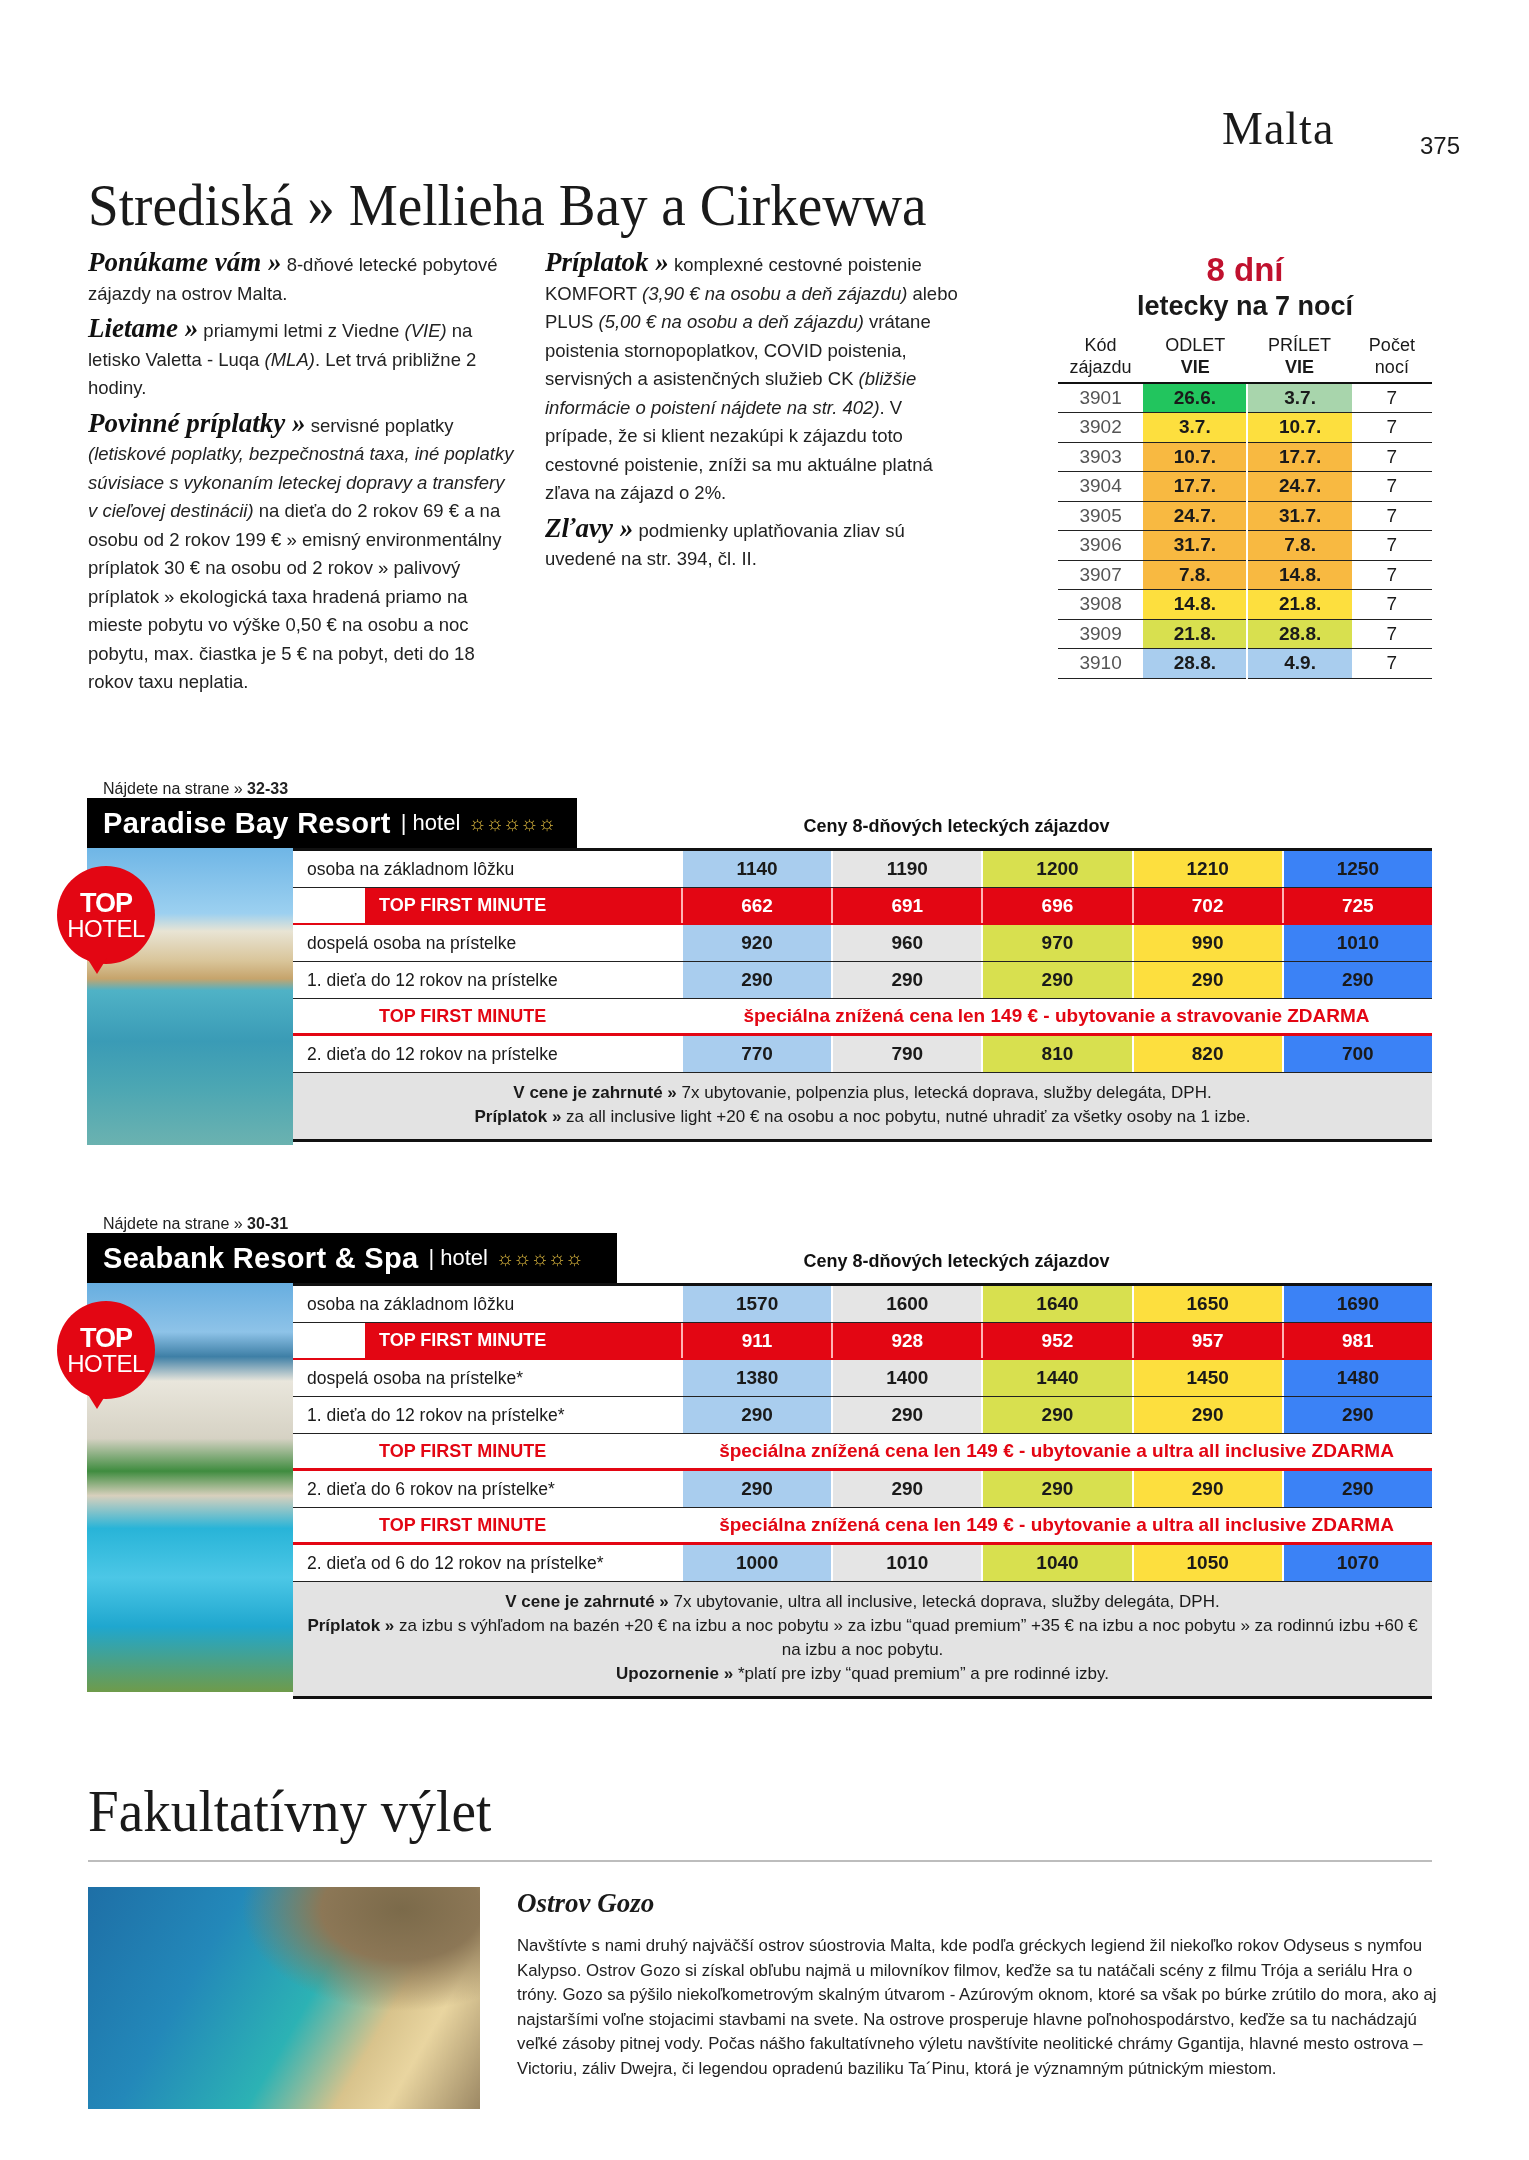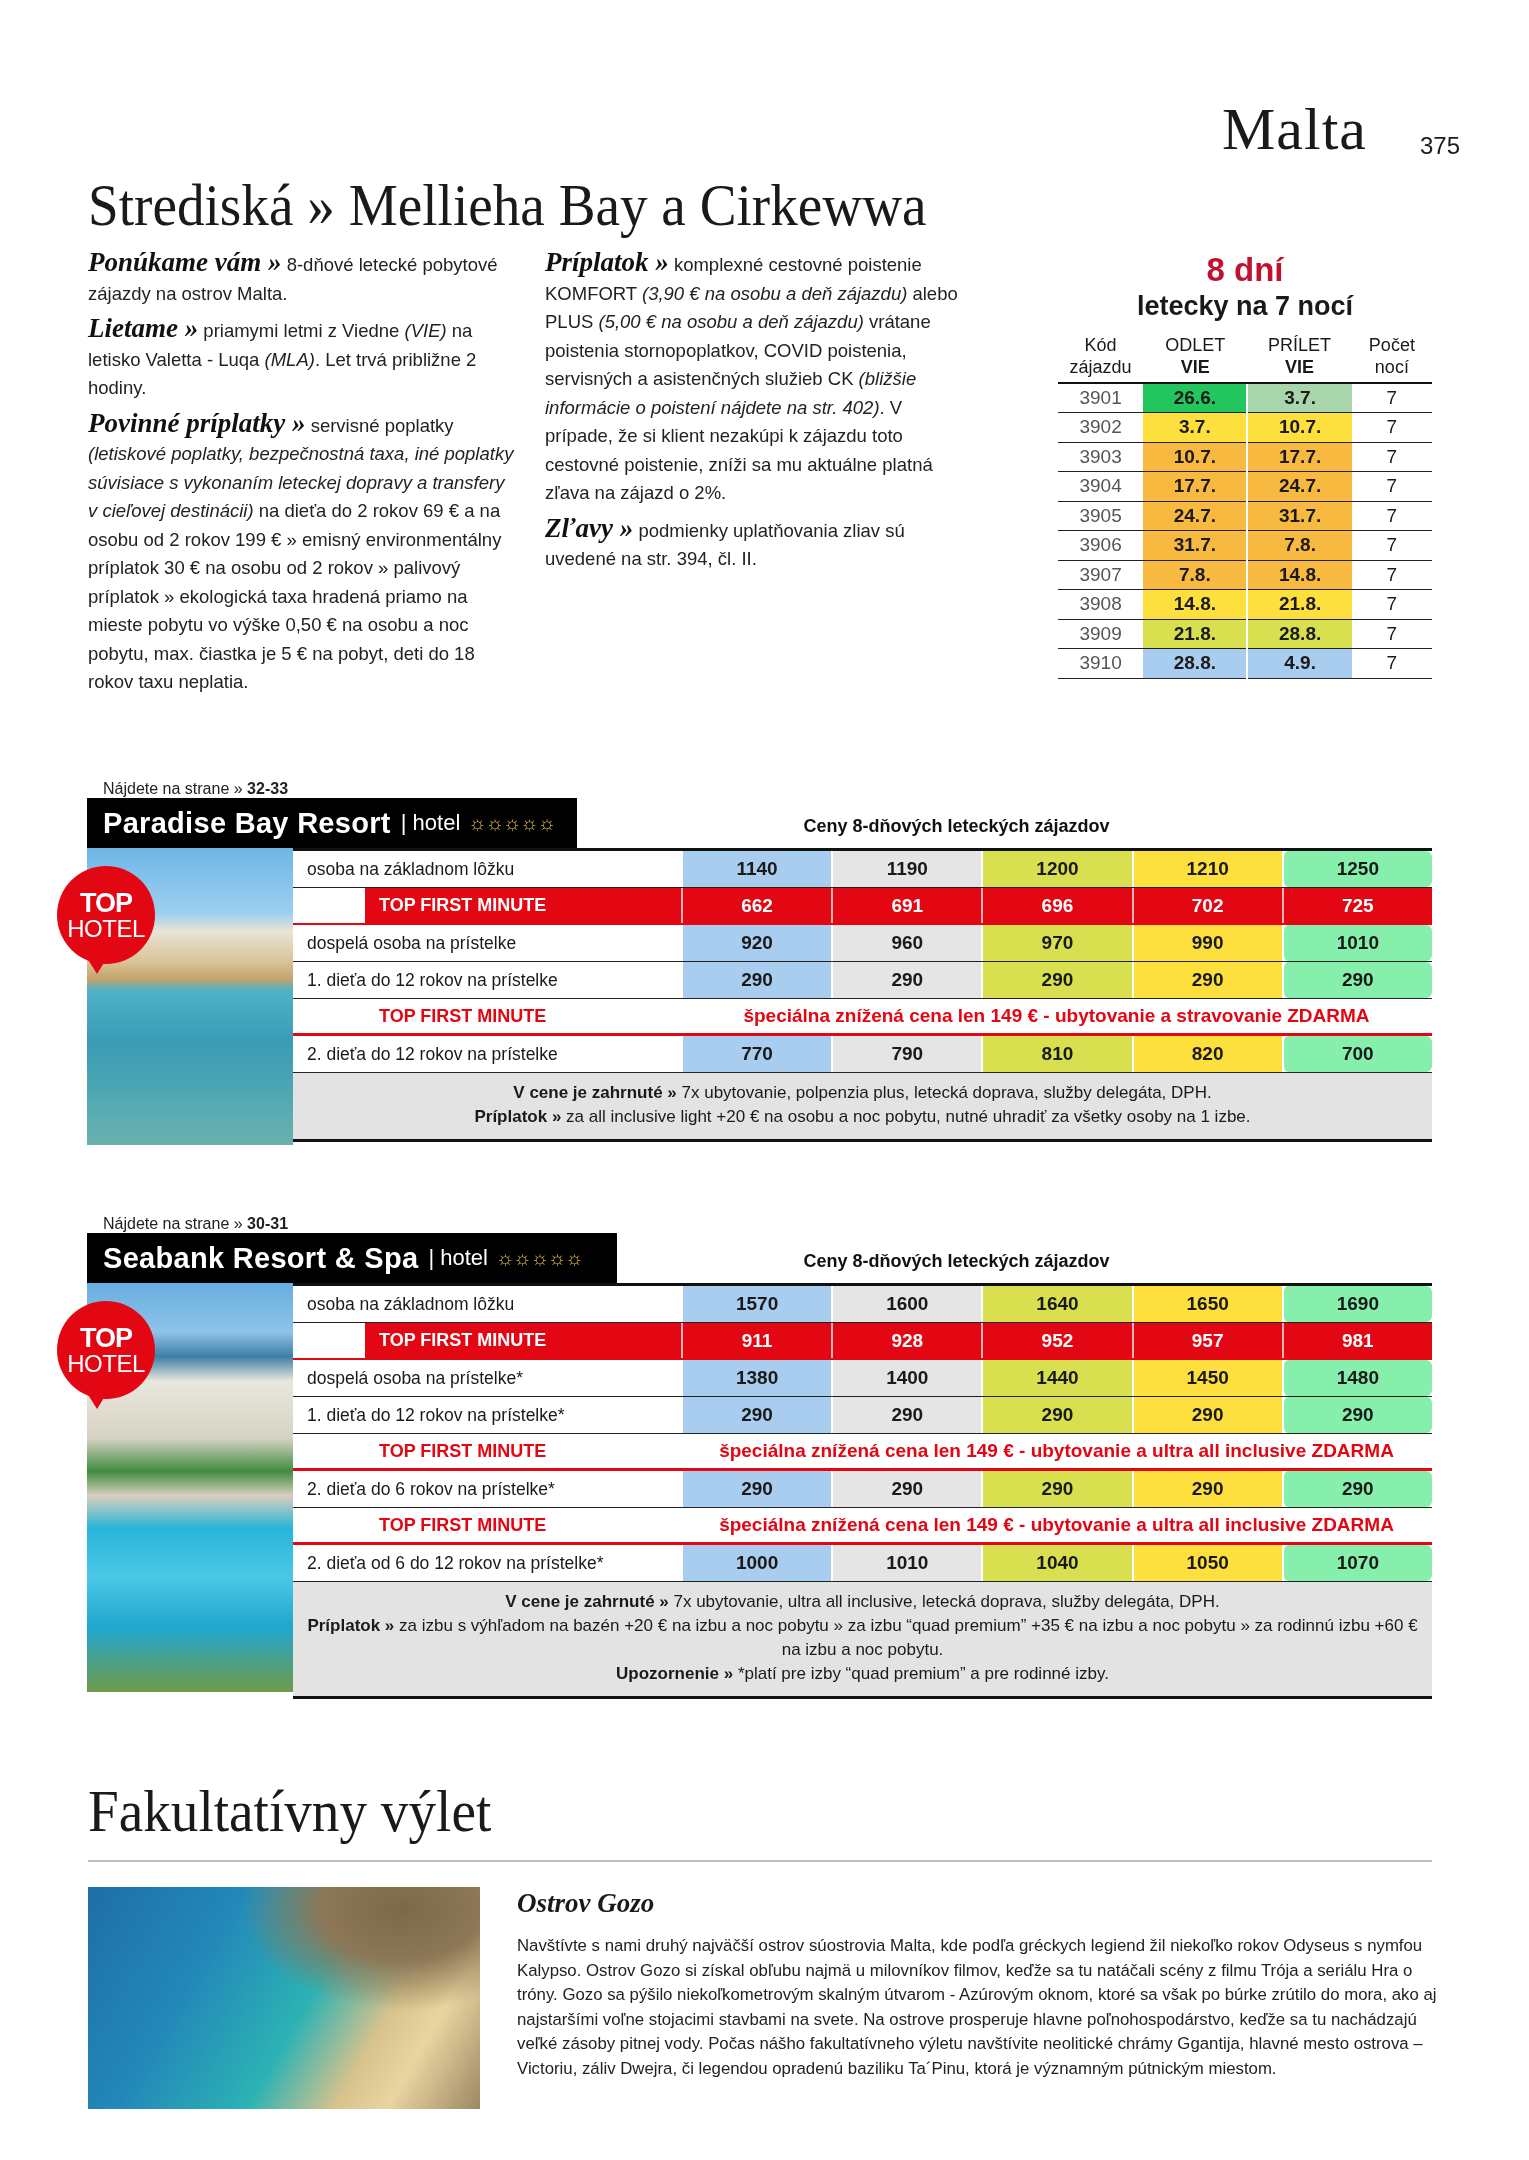--- a/index.html
+++ b/index.html
@@ -1,20 +1,20 @@
 <!DOCTYPE html>
 <html><head>
 <meta charset="utf-8">
 <style>
   * { box-sizing: border-box; margin: 0; padding: 0; }
   html, body { width: 1529px; height: 2160px; background: #ffffff; overflow: hidden; }
   body { position: relative; font-family: "DejaVu Sans", sans-serif; color: #1a1a1a; }
 
   
-  .country { position: absolute; left: 1222px; top: 96px; font-size: 60px; line-height: 66px; font-family: "Liberation Serif", serif; letter-spacing: 1px; }
+  .country { position: absolute; left: 1222px; top: 96px; font-size: 46px; line-height: 66px; font-family: "Liberation Serif", serif; letter-spacing: 1px; }
   .pagenum { position: absolute; left: 1420px; top: 132px; font-size: 24px; font-family: Liberation Sans, sans-serif; }
   .h1 { position: absolute; left: 88px; top: 170px; font-size: 60px; line-height: 70px; font-family: "Liberation Serif", serif; transform: scaleX(0.92); transform-origin: left top; white-space: nowrap; }
 
   
   .col { position: absolute; font-family: "Liberation Sans", sans-serif; font-size: 18.5px; line-height: 28.5px; color: #222; }
   .col p { margin-bottom: 6px; }
   .col .lead { font-family: "Liberation Serif", serif; font-style: italic; font-weight: bold; font-size: 27px; color: #111; }
   .col i { font-style: italic; }
   .col1 { left: 88px; top: 248px; width: 430px; }
   .col2 { left: 545px; top: 248px; width: 425px; }
@@ -40,21 +40,21 @@
   .hotel .bar .name { font-weight: bold; font-size: 29px; letter-spacing: 0.3px; }
   .hotel .bar .sep { font-size: 22px; margin-left: 10px; color: #fff; }
   .hotel .bar .stars { margin-left: 8px; color: #d8b43c; font-size: 20px; letter-spacing: -1px; }
   .hotel .caption { position: absolute; top: 18px; font-weight: bold; font-size: 18px; color: #111; text-align: center; }
   .hotel .photo { position: absolute; left: 0; top: 50px; width: 206px; }
   .hotel .grid { position: absolute; left: 206px; top: 50px; width: 1139px; border-top: 3px solid #111; text-align: center; }
   .row { display: flex; height: 37px; border-bottom: 1.5px solid #222; align-items: stretch; }
   .row .lbl { width: 388px; display: flex; align-items: center; padding-left: 14px; font-size: 17.5px; background: #fff; }
   .row .cell { width: 150.2px; display: flex; align-items: center; justify-content: center; font-weight: bold; font-size: 19px; border-left: 2px solid #fff; }
   .row .cell:first-of-type { border-left: none; }
-  .c1 { background: #a9cdee; } .c2 { background: #e5e5e5; } .c3 { background: #d8e04f; } .c4 { background: #fddf3e; } .c5 { background: #86efac; border-radius: 6px; }
+  .c1 { background: #a9cdee; } .c2 { background: #e5e5e5; } .c3 { background: #d8e04f; } .c4 { background: #fddf3e; } .c5 { background: #3b82f6; }
   .row.tfm { border-bottom: 2.5px solid #e30613; }
   .row.tfm .lbl { padding-left: 0; }
   .row.tfm .lbl .pad { width: 72px; height: 100%; background: #fff; }
   .row.tfm .lbl .red { flex: 1; height: 100%; background: #e30613; color: #fff; font-weight: bold; display: flex; align-items: center; padding-left: 14px; font-size: 18px; }
   .row.tfm .cell { background: #e30613; color: #fff; border-left: 2px solid #ffb3b3; }
   .row.spec { border-bottom: 3px solid #e30613; }
   .row.spec .lbl { padding-left: 86px; color: #e30613; font-weight: bold; font-size: 18px; }
   .row.spec .special { flex: 1; display: flex; align-items: center; justify-content: center; color: #e30613; font-weight: bold; font-size: 19px; white-space: nowrap; }
   .note { background: #e3e3e3; padding: 8px 14px 10px 14px; font-size: 17px; line-height: 24px; border-bottom: 3px solid #111; }
   .note b { font-weight: bold; }

